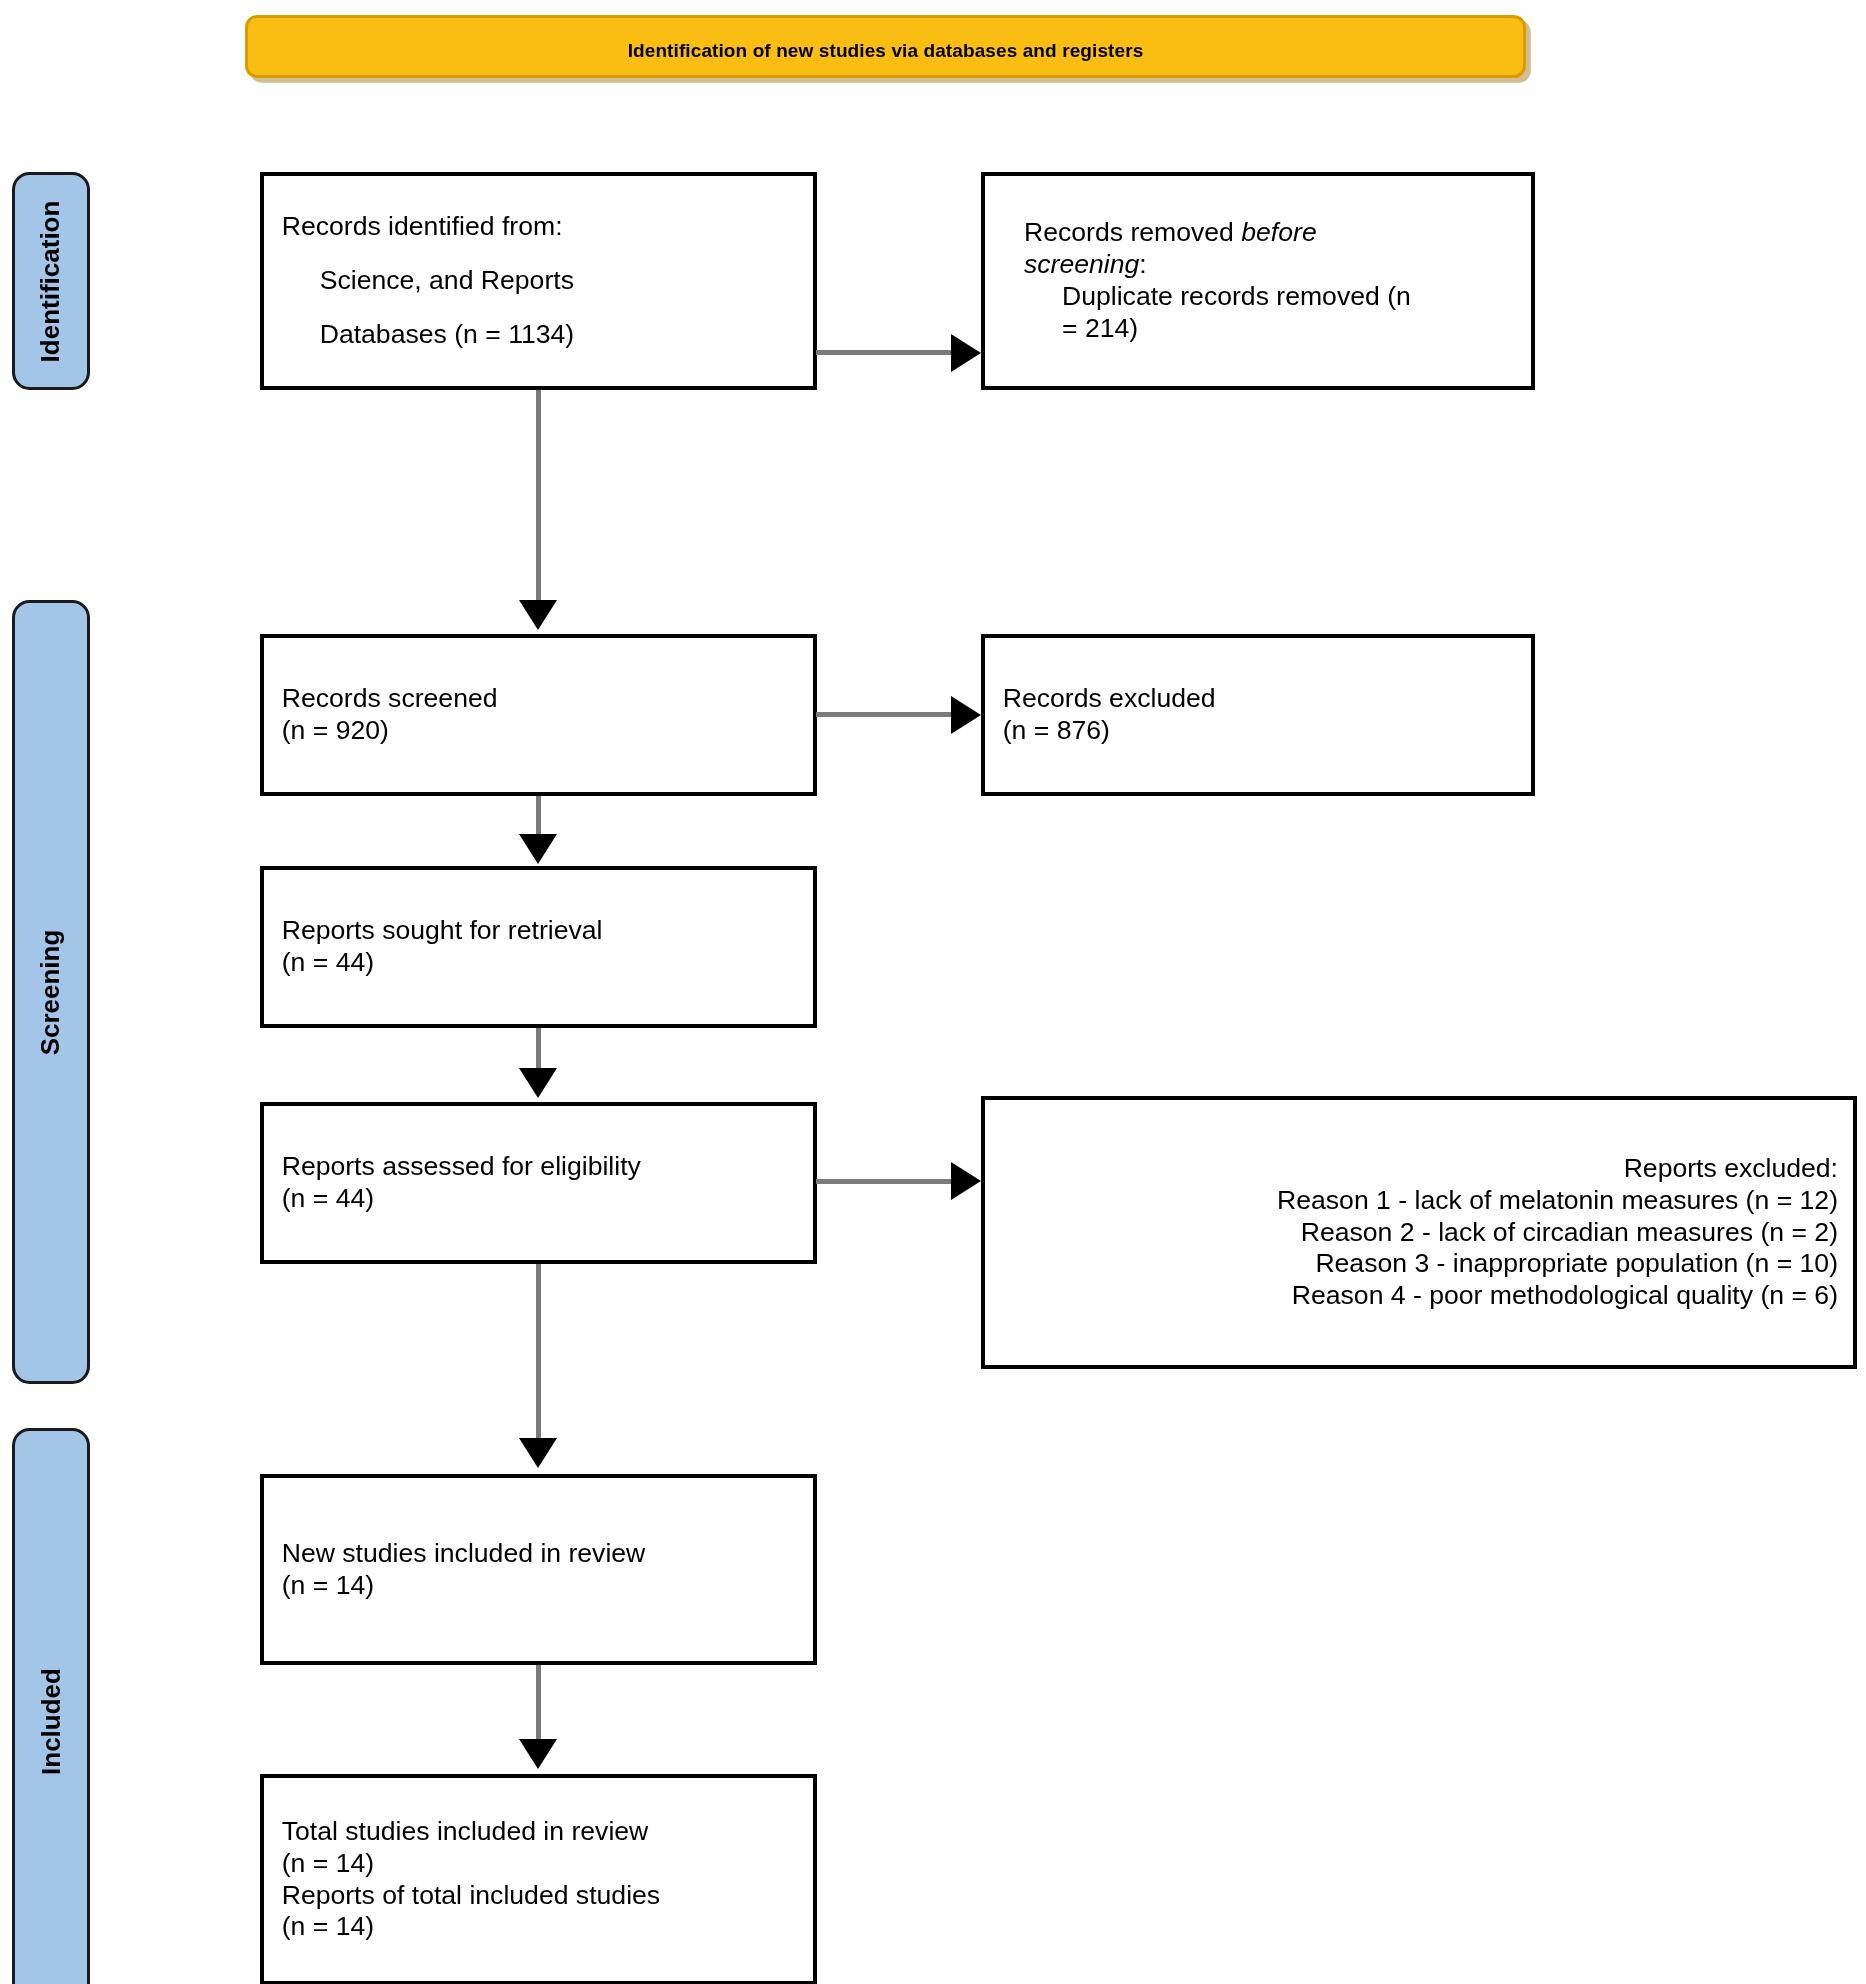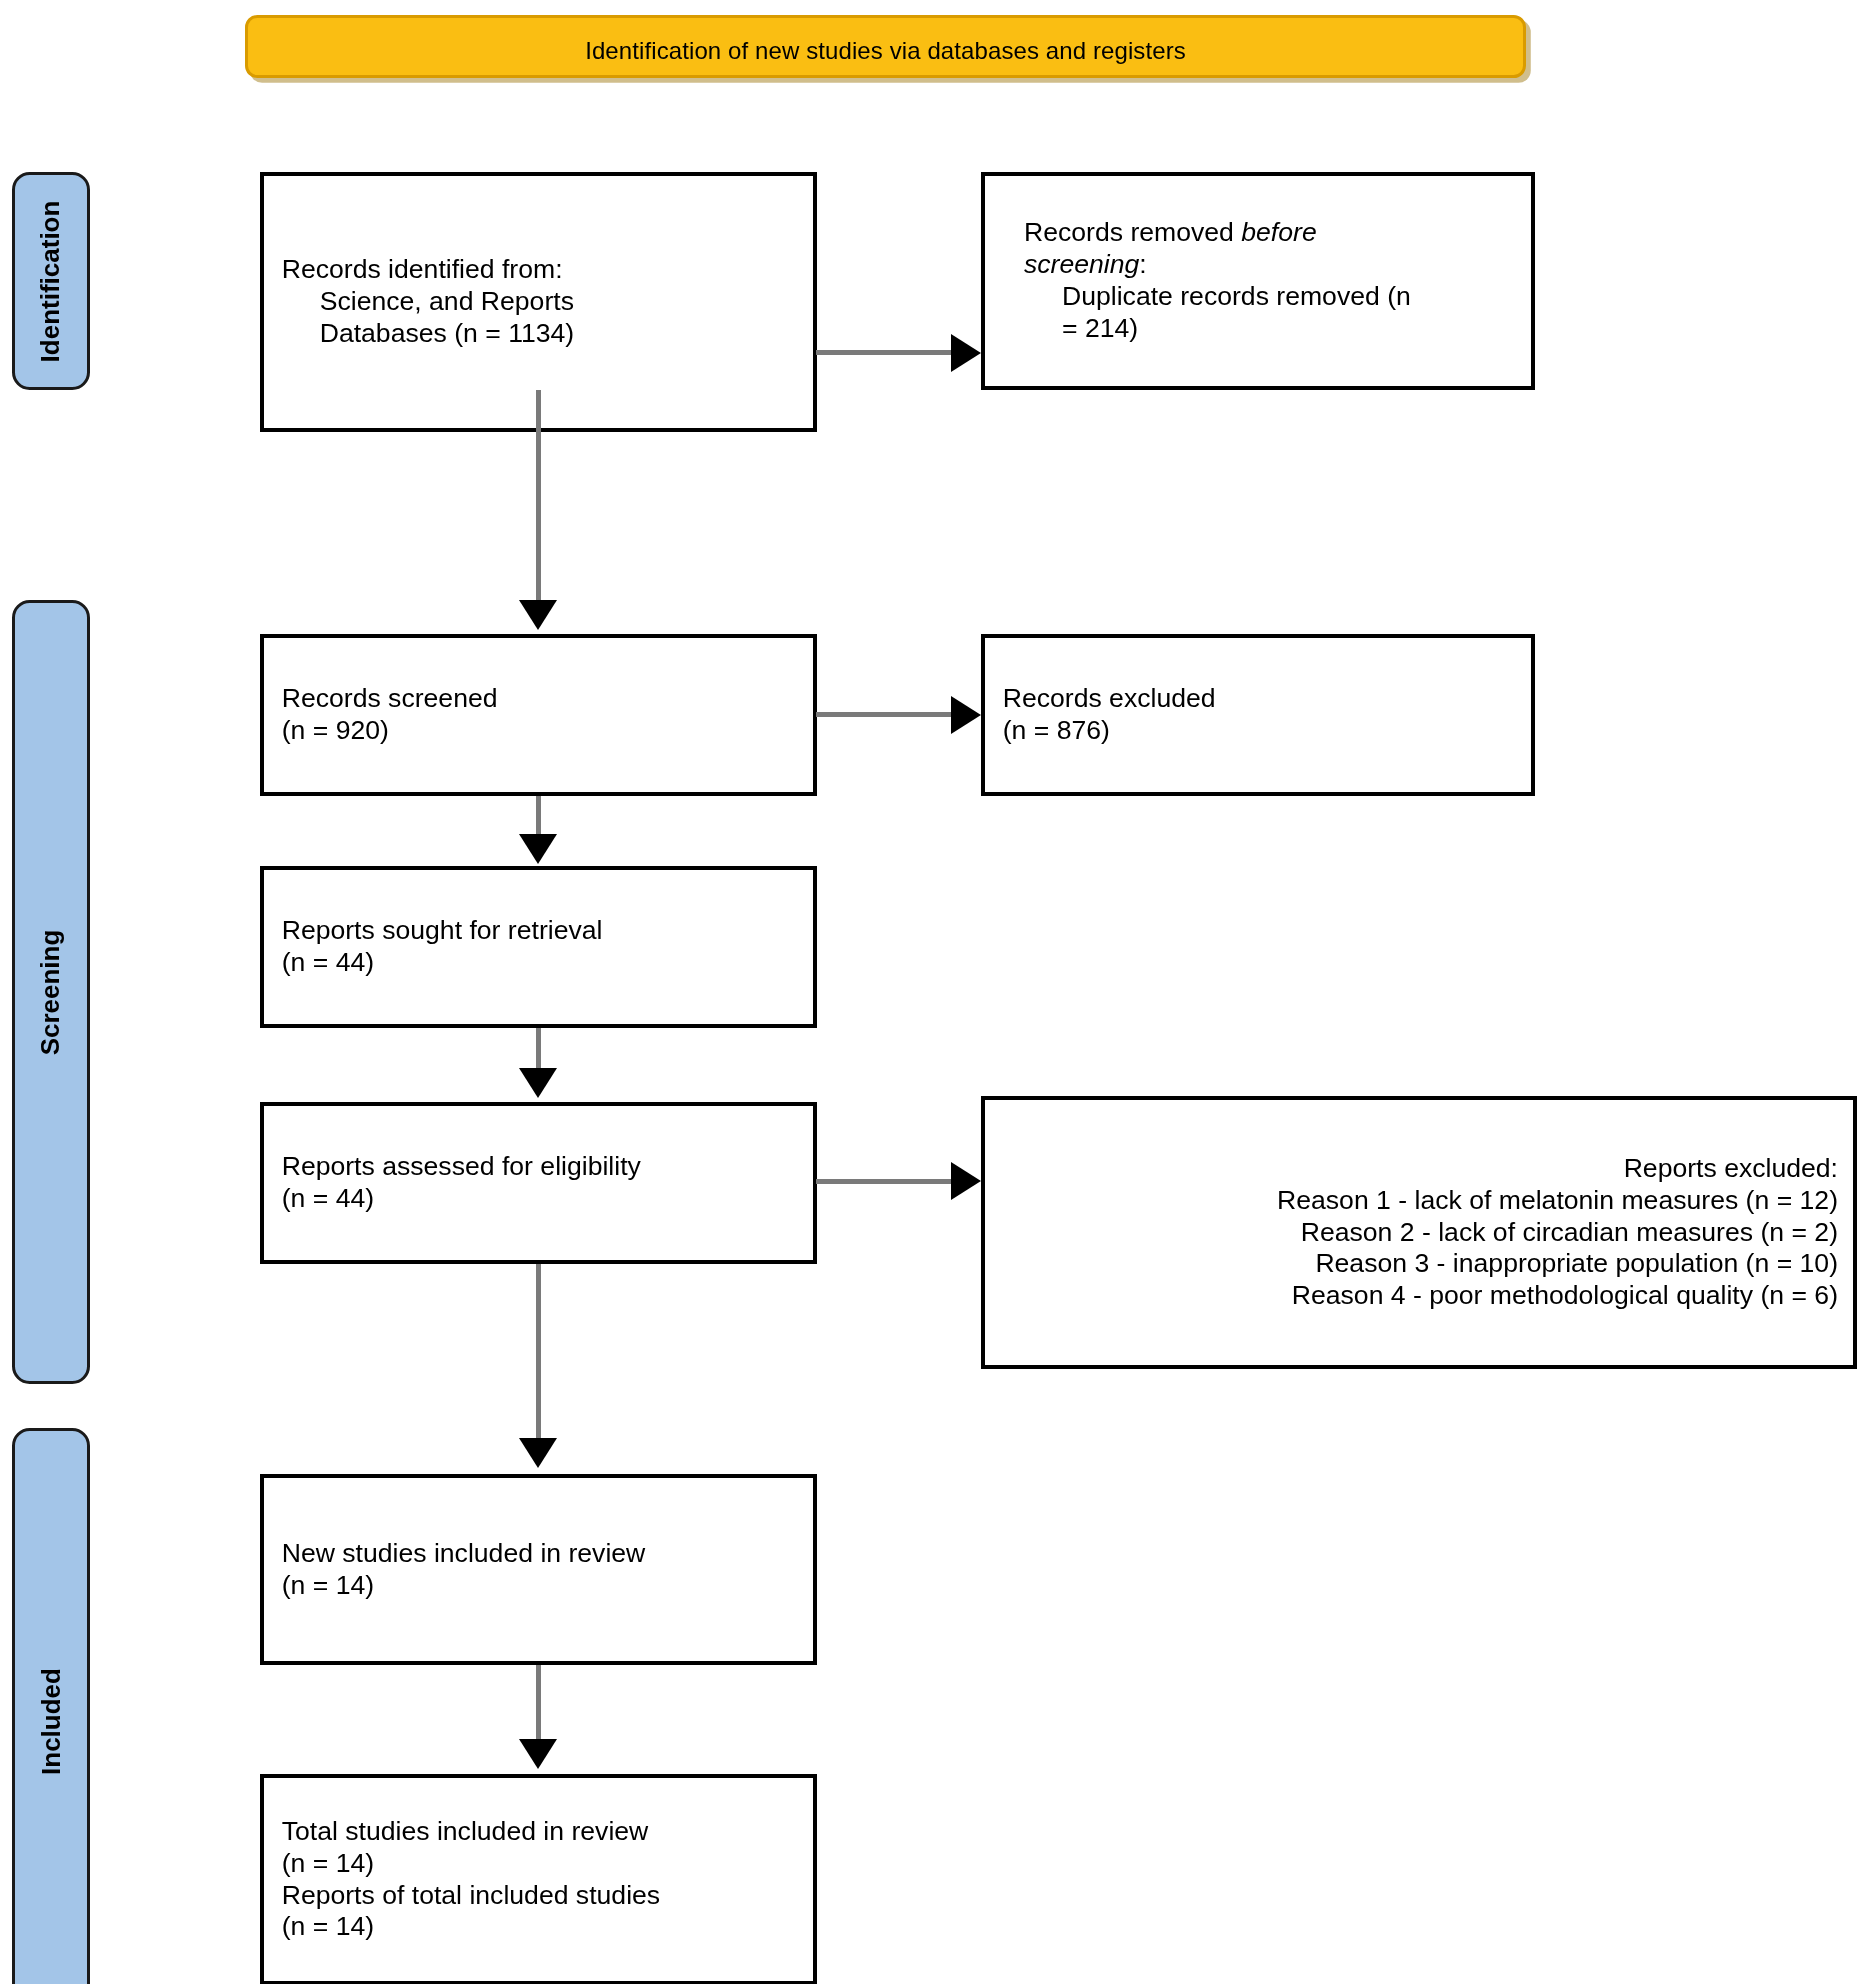--- a/index.html
+++ b/index.html
@@ -28,22 +28,22 @@
     background: #FABE12;
     border: 3.4px solid #D99B00;
     border-radius: 12.3px;
     box-sizing: border-box;
     box-shadow: 4.8px 4.8px 0 rgba(150,110,0,0.45);
     display: flex;
     align-items: center;
     justify-content: center;
   }
   .title-banner-text {
-    font-size: 24px;
-    font-weight: normal;
+    font-size: 19px;
+    font-weight: bold;
     color: #000000;
     letter-spacing: 0.1px;
     text-align: center;
     white-space: nowrap;
     margin-top: 8px;
   }
 
   
   .stage-bar {
     position: absolute;
@@ -132,21 +132,21 @@
   <div class="stage-bar" style="top:172px; height:218px;">
     <span class="stage-bar-label">Identification</span>
   </div>
   <div class="stage-bar" style="top:600px; height:784px;">
     <span class="stage-bar-label">Screening</span>
   </div>
   <div class="stage-bar" style="top:1428px; height:586px;">
     <span class="stage-bar-label">Included</span>
   </div>
 
-  <div class="flow-box" style="left:260px; top:172px; width:557px; height:260px;">
+  <div class="flow-box" style="left:260px; top:172px; width:557px; height:218px;gap:22px;">
     <div class="line">Records identified from:</div>
     <div class="line indent">Science, and Reports</div>
     <div class="line indent">Databases (n = 1134)</div>
   </div>
 
   <div class="flow-box" style="left:981px; top:172px; width:554px; height:218px;padding-left:39px;">
     <div class="line"><span>Records removed </span><span class="italic">before</span></div>
     <div class="line"><span class="italic">screening</span><span>:</span></div>
     <div class="line indent">Duplicate records removed (n</div>
     <div class="line indent">= 214)</div>

